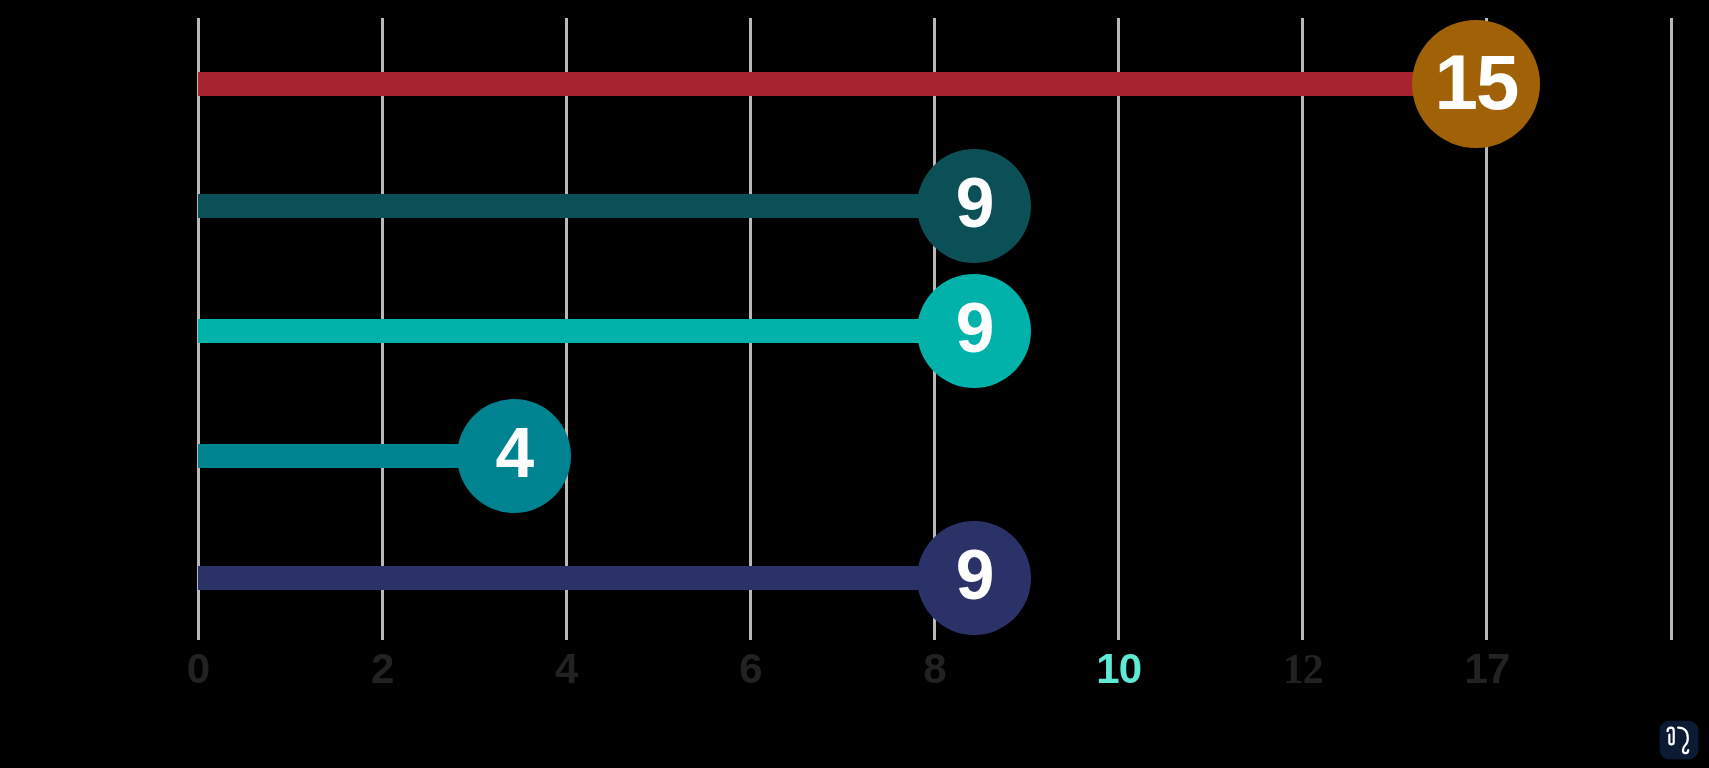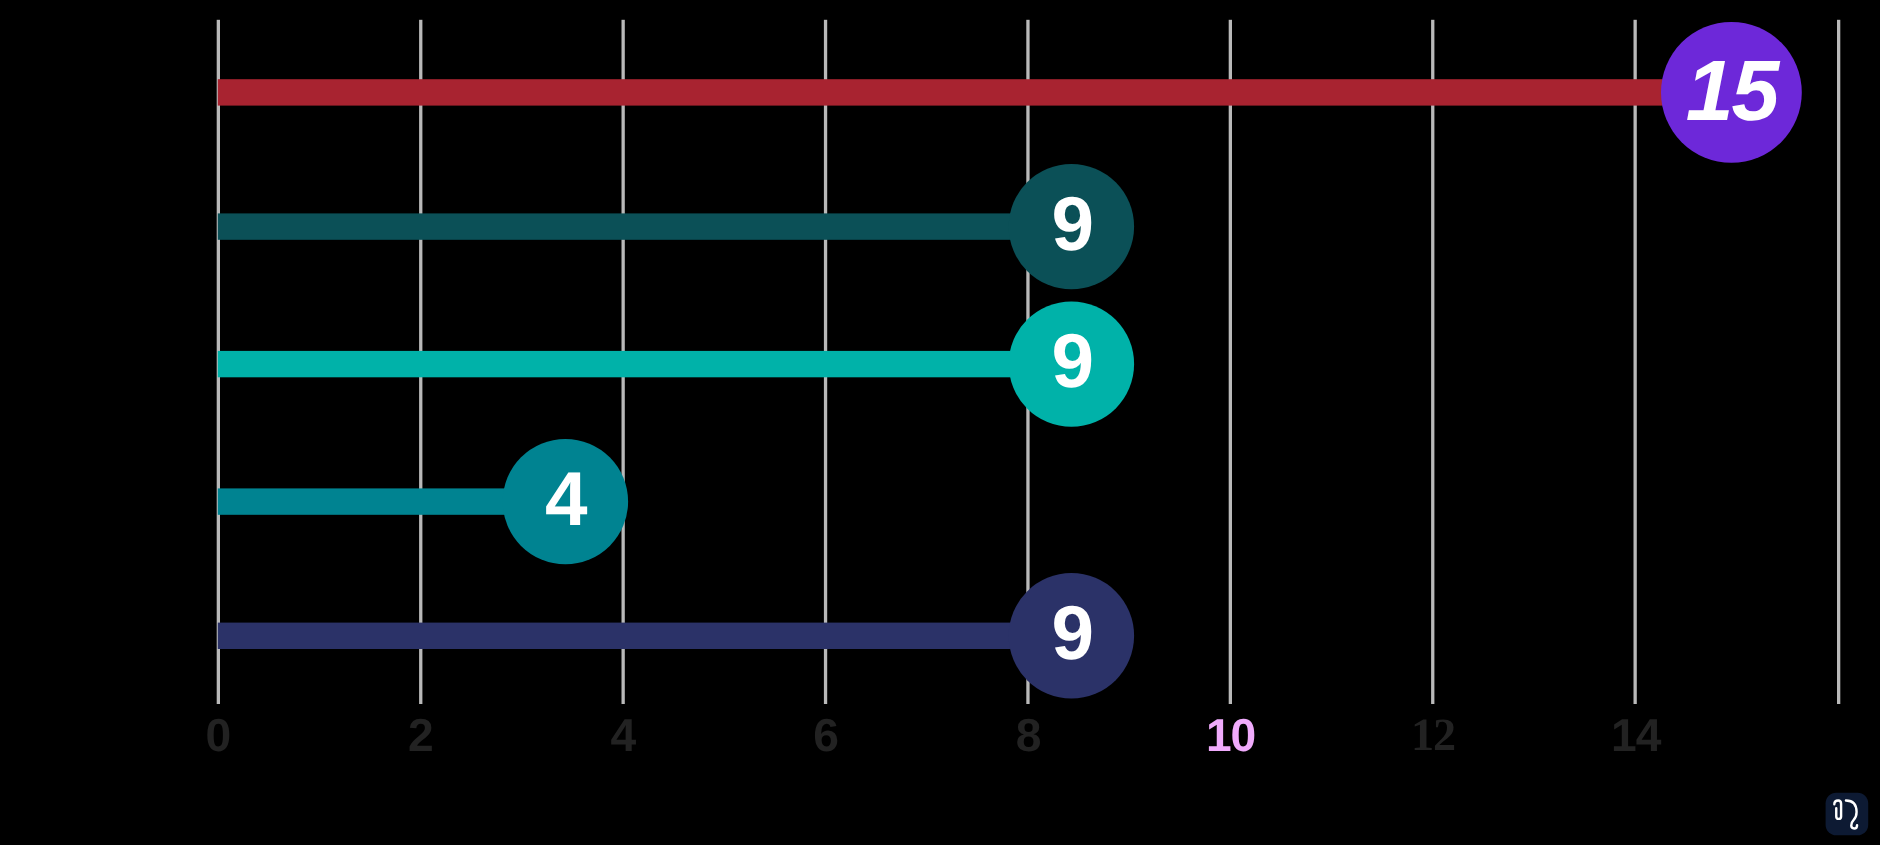--- a/index.html
+++ b/index.html
@@ -107,29 +107,29 @@
         <div class="gridline" style="left: 1301.34px; background: rgb(185, 185, 185);"></div>
         <div class="gridline" style="left: 1485.48px; background: rgb(185, 185, 185);"></div>
         <div class="gridline" style="left: 1669.62px; background: rgb(185, 185, 185);"></div>
       </div>
     <div id="ticklabels">
         <div class="tick-label" style="left: 198px; color: rgb(34, 34, 34);">0</div>
         <div class="tick-label" style="left: 382.14px; color: rgb(34, 34, 34);">2</div>
         <div class="tick-label" style="left: 566.28px; color: rgb(34, 34, 34);">4</div>
         <div class="tick-label" style="left: 750.42px; color: rgb(34, 34, 34);">6</div>
         <div class="tick-label" style="left: 934.56px; color: rgb(34, 34, 34);">8</div>
-        <div class="tick-label" style="left: 1118.7px; color: #f0abfc;">10</div>
+        <div class="tick-label" style="left: 1118.7px; color: #5eead4;">10</div>
         <div class="tick-label" style="left: 1302.84px; color: rgb(34, 34, 34); font-family: Liberation Serif, serif;">12</div>
-        <div class="tick-label" style="left: 1486.98px; color: rgb(34, 34, 34);">14</div>
+        <div class="tick-label" style="left: 1486.98px; color: rgb(34, 34, 34);">17</div>
       </div>
 
     <div id="series">
         <div class="row" style="top: 84px;">
           <div class="bar" style="left: 198px; width: 1322.17px; background: rgb(168, 35, 48);"></div>
-          <div class="value-bubble" style="left: 1574px; top: 0px; width: 128px; height: 128px; background: #6d28d9; font-style: italic;">
+          <div class="value-bubble" style="left: 1476px; top: 0px; width: 128px; height: 128px; background: #a16207;">
             <span style="color: rgb(255, 255, 255); font-size: 78.08px;">15</span>
           </div>
         </div>
         <div class="row" style="top: 206px;">
           <div class="bar" style="left: 198px; width: 776.19px; background: rgb(11, 80, 87);"></div>
           <div class="value-bubble" style="left: 974.19px; top: 0px; width: 114px; height: 114px; background: rgb(11, 80, 87);">
             <span style="color: rgb(255, 255, 255); font-size: 69.54px;">9</span>
           </div>
         </div>
         <div class="row" style="top: 331px;">

